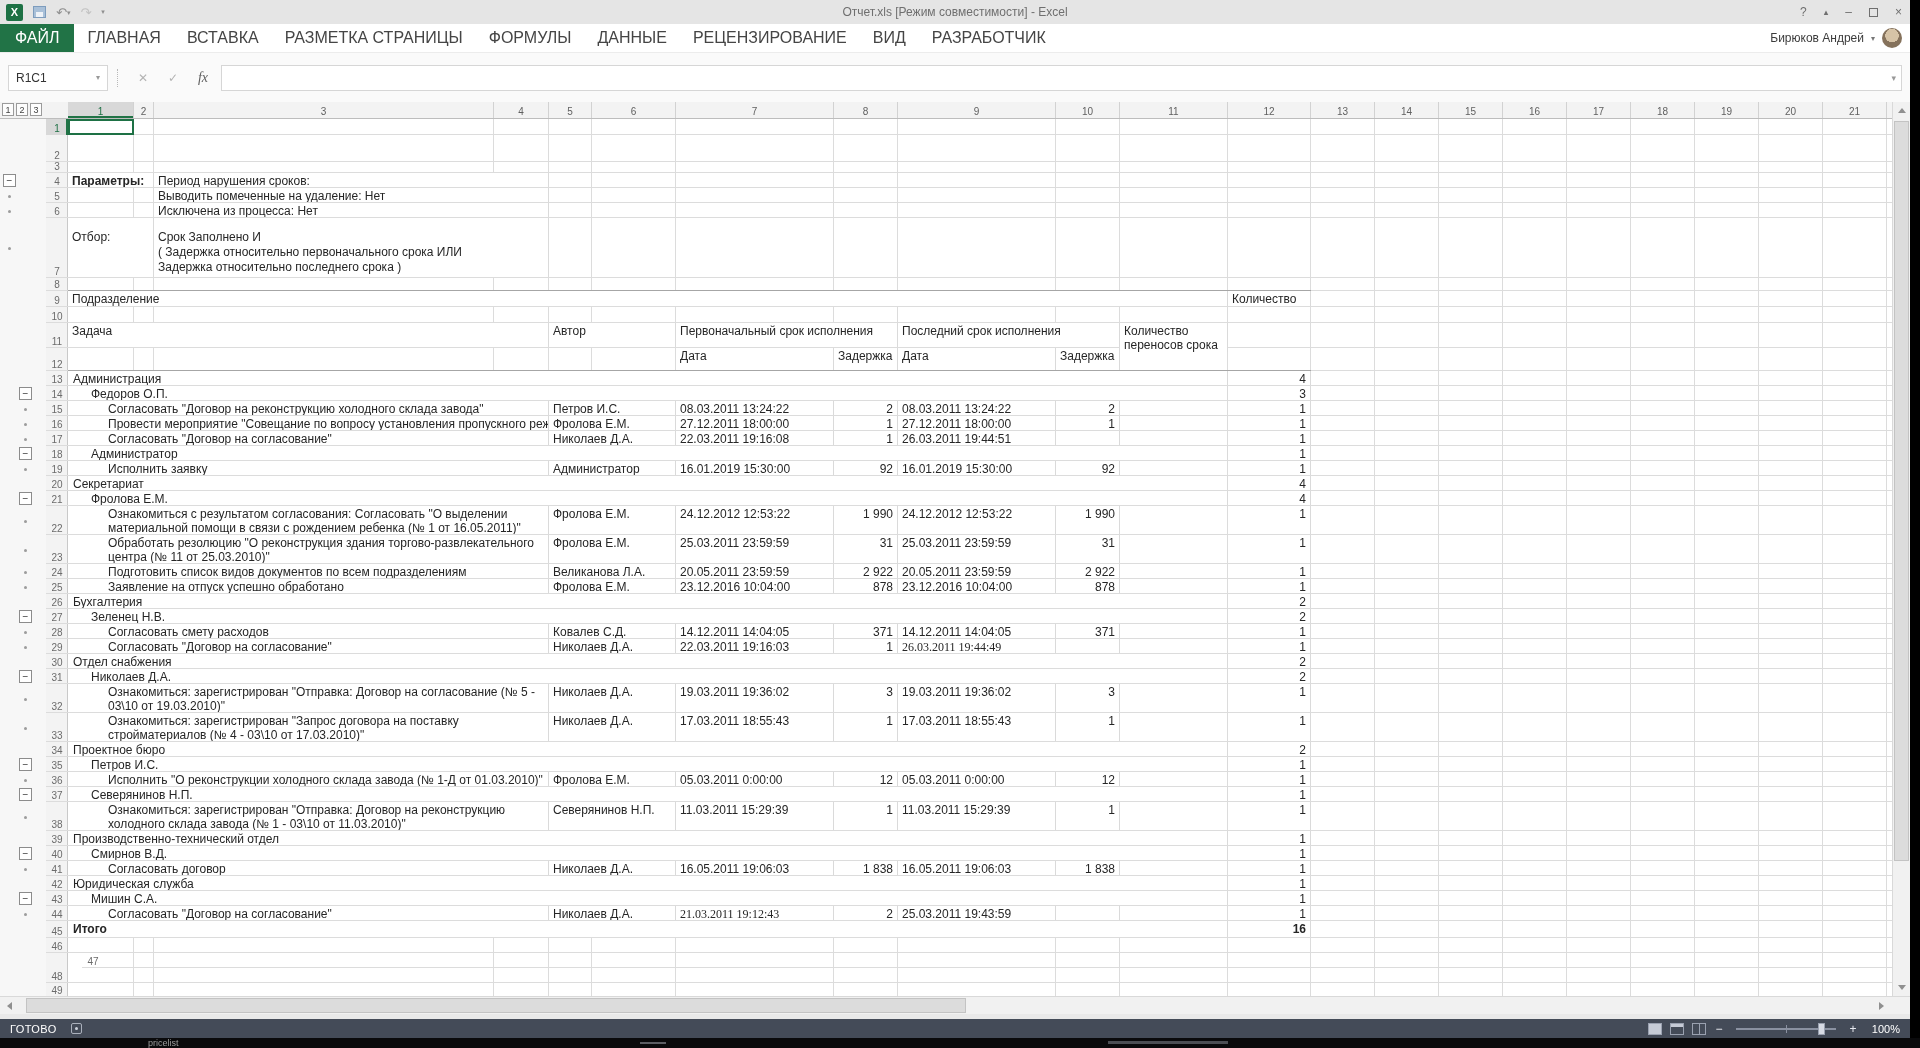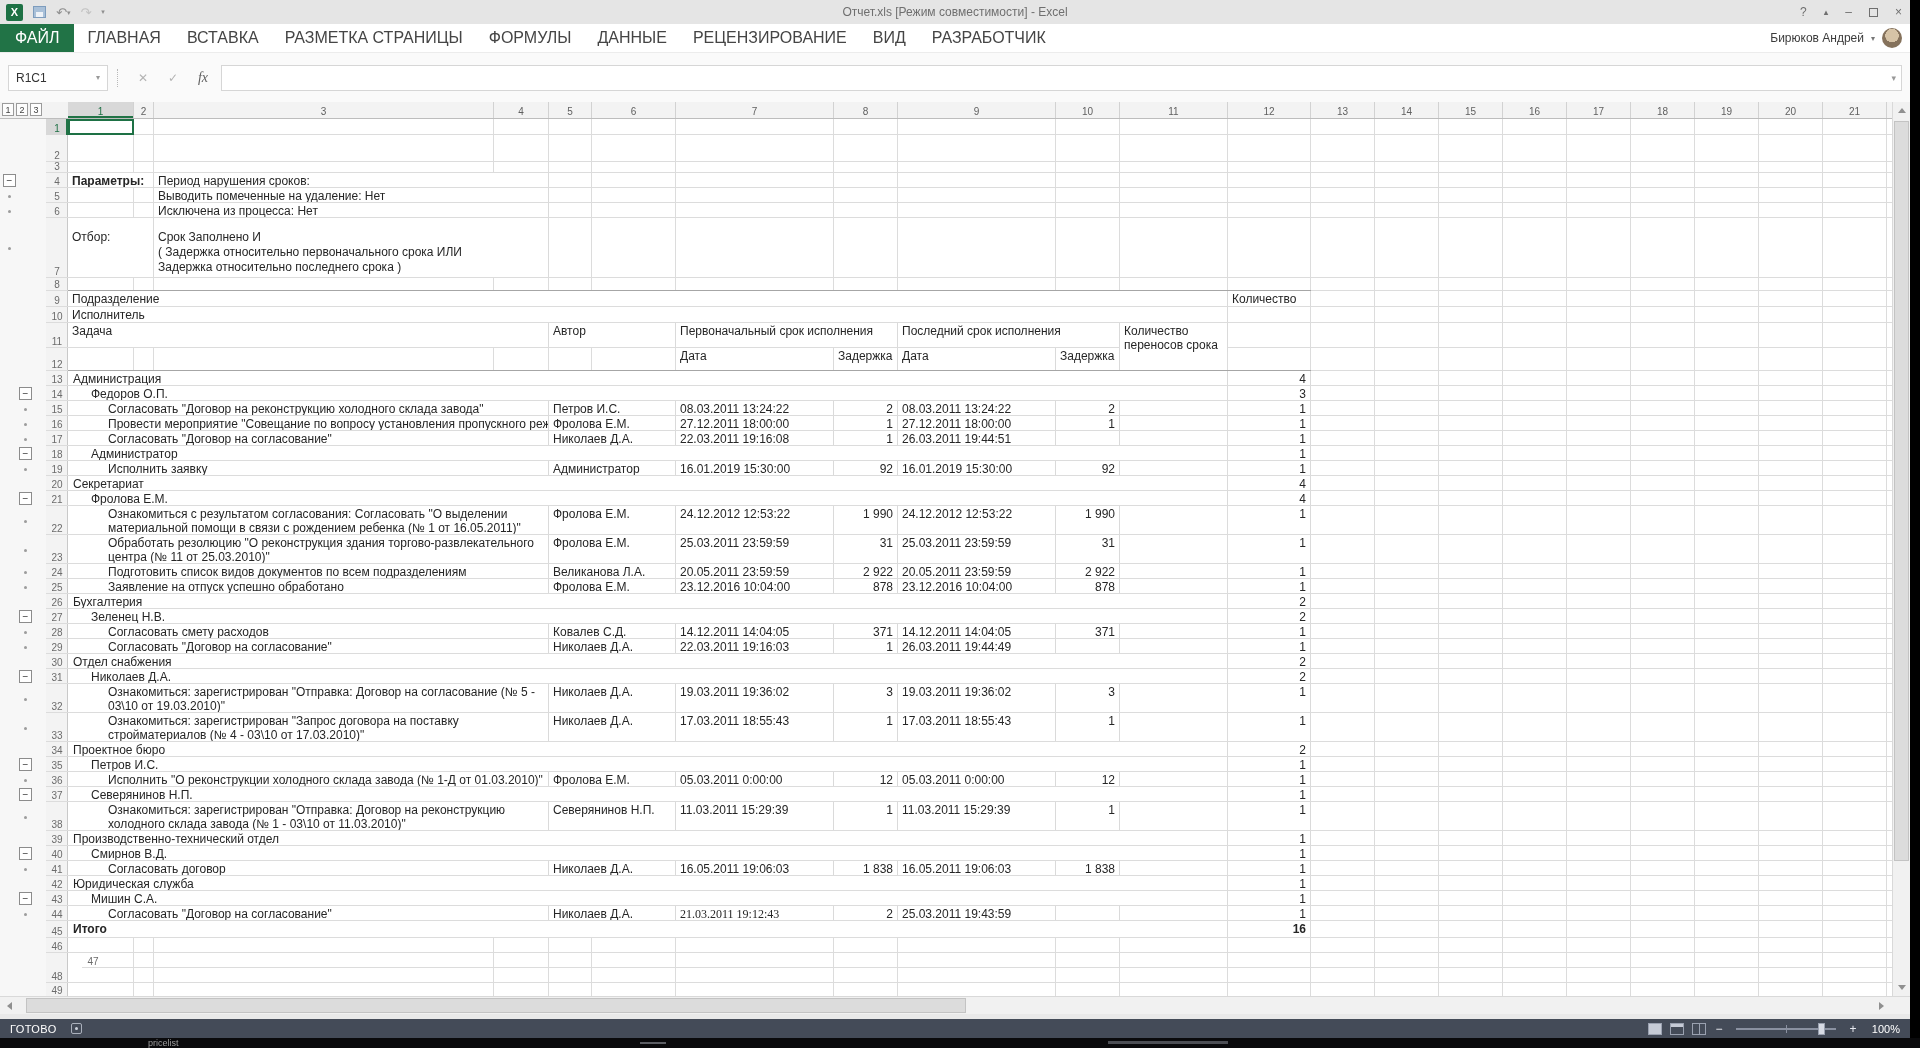--- a/index.html
+++ b/index.html
@@ -266,21 +266,20 @@
       </div>
       <div class="grow" style="height: 16px;">
         <div class="hline" style="left: 46px; right: 0px;"></div>
         <div class="rownum">9</div>
         <div class="cell" style="left: 68px; width: 1160px;">Подразделение</div>
         <div class="cell" style="left: 1228px; width: 83px;">Количество</div>
       </div>
       <div class="grow" style="height: 16px;">
         <div class="hline" style="left: 46px; right: 0px;"></div>
         <div class="rownum">10</div>
-        <div class="cell" style="left: 68px; width: 1160px;">Исполнитель</div>
       </div>
       <div class="grow" style="height: 25px;">
         <div class="hline" style="left: 46px; width: 1074px;"></div>
         <div class="hline" style="left: 1228px; right: 0px;"></div>
         <div class="rownum">11</div>
         <div class="cell" style="left: 68px; width: 481px;">Задача</div>
         <div class="cell" style="left: 549px; width: 127px;">Автор</div>
         <div class="cell" style="left: 676px; width: 222px;">Первоначальный срок исполнения</div>
         <div class="cell" style="left: 898px; width: 222px;">Последний срок исполнения</div>
         <div class="cell wrap" style="left: 1120px; width: 108px;">Количество переносов срока</div>
@@ -448,21 +447,21 @@
         <div class="cell ar" style="left: 1228px; width: 83px;">1</div>
       </div>
       <div class="grow" style="height: 15px;">
         <div class="hline" style="left: 46px; right: 0px;"></div>
         <div class="gdot d2"></div>
         <div class="rownum">29</div>
         <div class="cell g3" style="left: 68px; width: 481px;">Согласовать "Договор на согласование"</div>
         <div class="cell" style="left: 549px; width: 127px;">Николаев Д.А.</div>
         <div class="cell" style="left: 676px; width: 158px;">22.03.2011 19:16:03</div>
         <div class="cell ar" style="left: 834px; width: 64px;">1</div>
-        <div class="cell" style="left: 898px; width: 158px;">26.03.2011 19:44:49</div>
+        <div class="cell" style="left: 898px; width: 158px; font-family: Liberation Serif, serif;">26.03.2011 19:44:49</div>
         <div class="cell" style="left: 1056px; width: 64px;"></div>
         <div class="cell ar" style="left: 1228px; width: 83px;">1</div>
       </div>
       <div class="grow" style="height: 15px;">
         <div class="hline" style="left: 46px; right: 0px;"></div>
         <div class="rownum">30</div>
         <div class="cell g1" style="left: 68px; width: 1160px;">Отдел снабжения</div>
         <div class="cell ar" style="left: 1228px; width: 83px;">2</div>
       </div>
       <div class="grow" style="height: 15px;">

